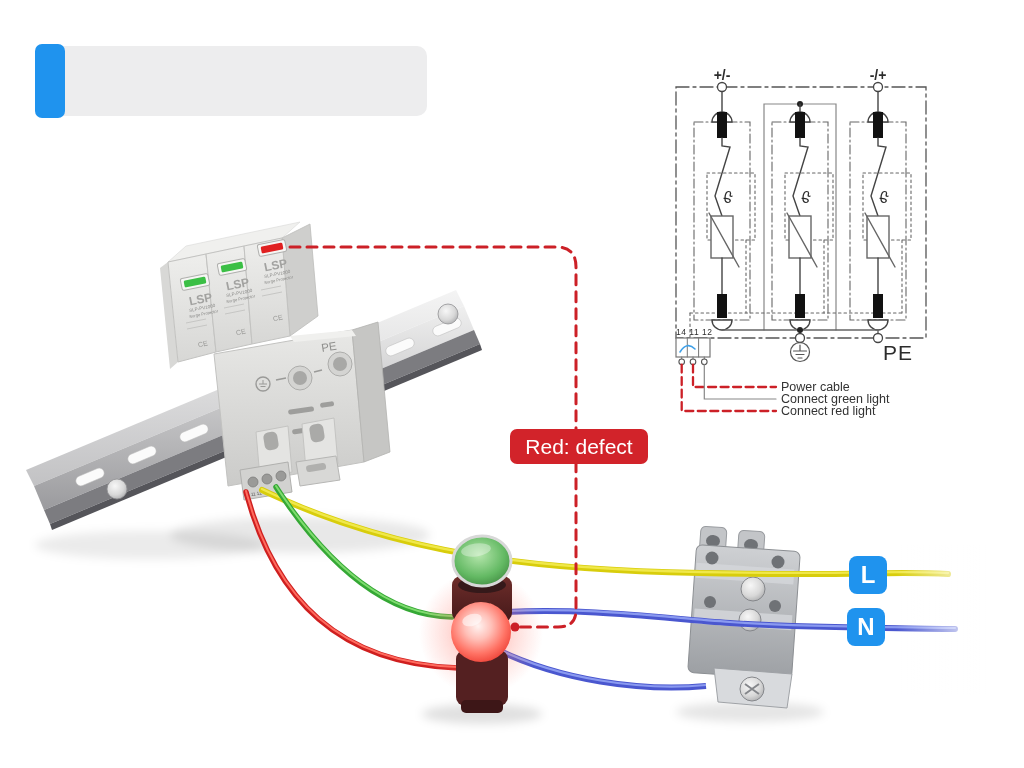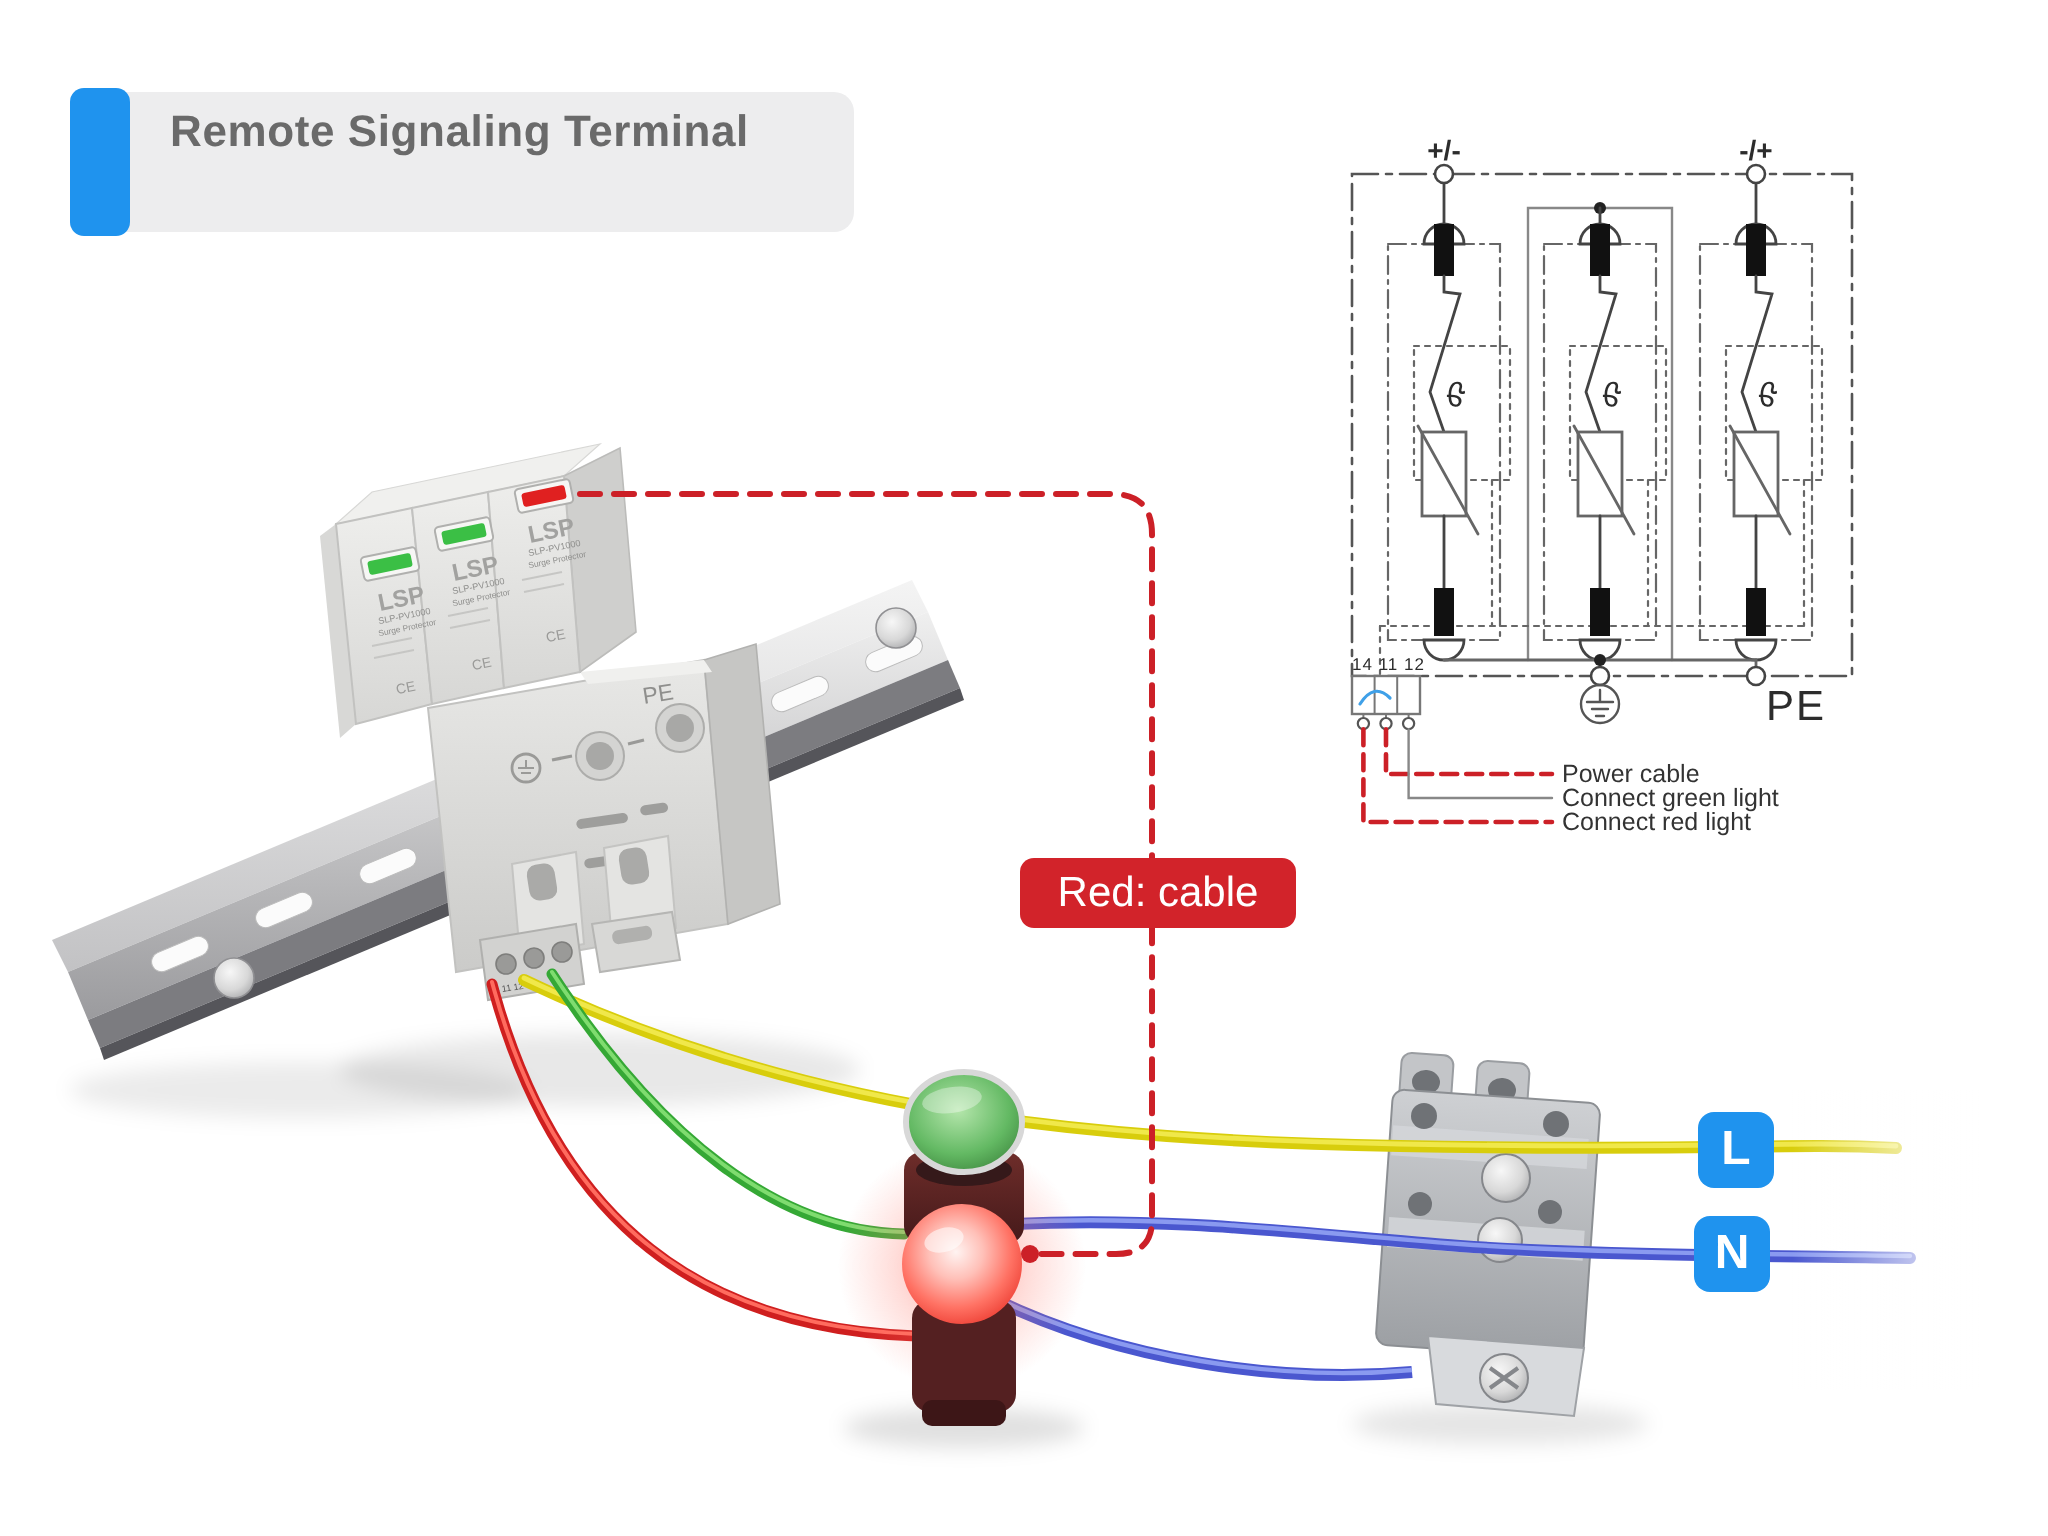--- a/index.html
+++ b/index.html
@@ -349,26 +349,25 @@
   <g>
     <path d="M290,247 H556 Q576,247 576,267 V610 Q576,627 558,627 H519" fill="none" stroke="#cc2027" stroke-width="3" stroke-dasharray="10 7" stroke-linecap="round"></path>
     <circle cx="515" cy="627" r="4.5" fill="#cc2027"></circle>
   </g>
 </svg>
 
 <div id="title-block" class="overlay">
   <div id="title-bg"></div>
   <div id="title-bar"></div>
   <div id="title-text">
-    <div>Remote Signaling Terminal</div>
   </div>
 </div>
 
 <div id="callout" class="overlay">
-  <span>Red: cable</span>
+  <span>Red: defect</span>
 </div>
 
 <div id="badge-L" class="overlay wire-badge">
   <span>L</span>
 </div>
 <div id="badge-N" class="overlay wire-badge">
   <span>N</span>
 </div>
 
 </div>

